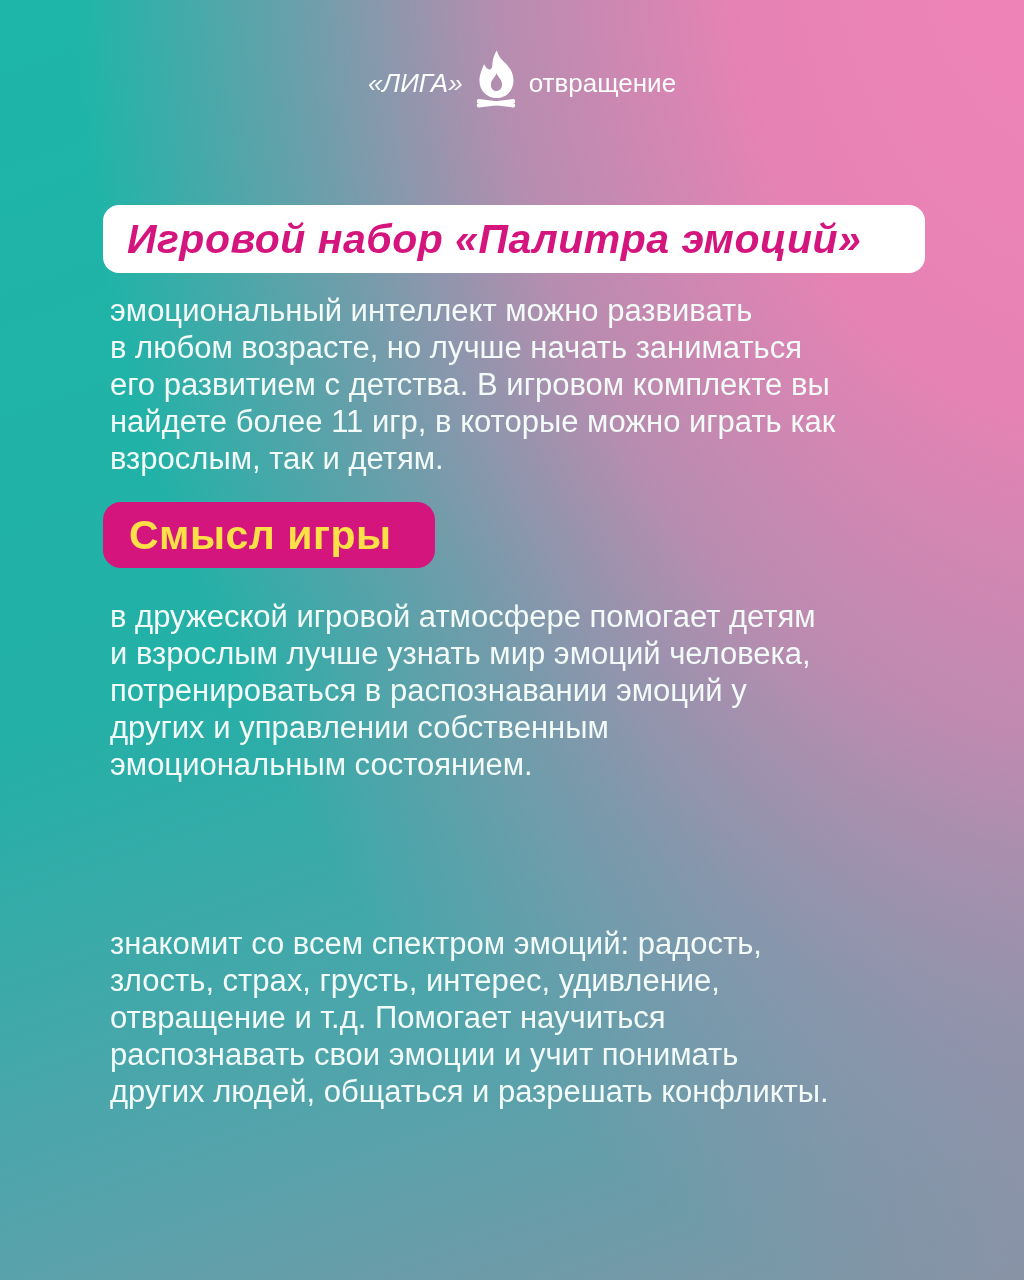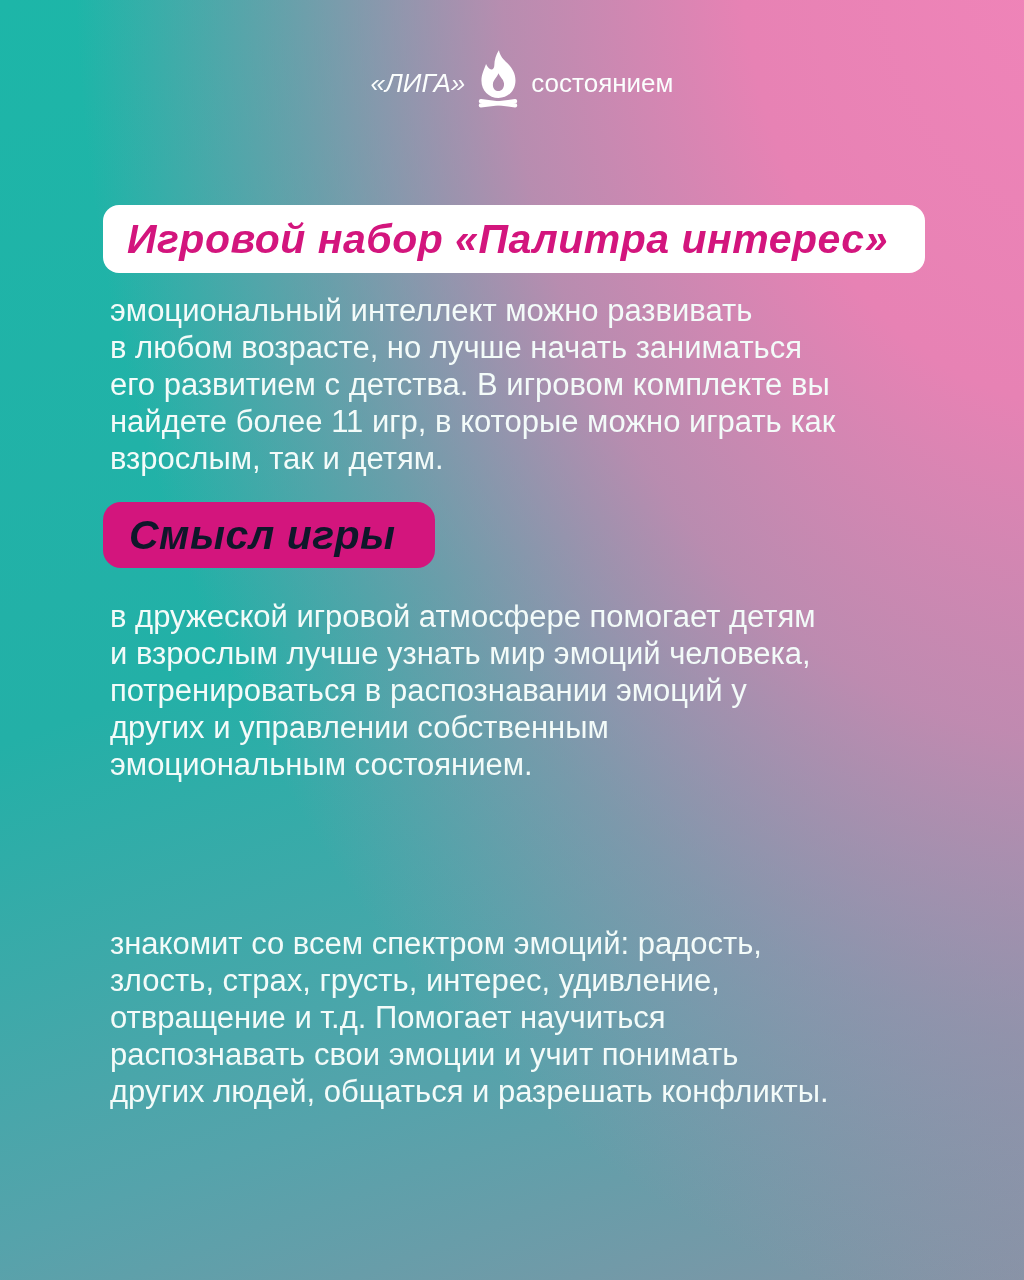--- a/index.html
+++ b/index.html
@@ -67,24 +67,23 @@
     left: 103px;
     height: 66px;
     background: #d3157d;
     border-radius: 18px;
     display: flex;
     align-items: center;
     padding: 0 26px;
     box-sizing: border-box;
   }
   .pill .pill-text {
-    color: #0f172a;
+    color: #fde047;
     font-size: 41px;
     font-weight: bold;
-    font-style: italic;
     letter-spacing: 0.5px;
     white-space: nowrap;
   }
   .pill-1 { top: 502px; width: 332px; }
   .pill-2 { top: 815px; width: 292px; }
 
   .body {
     position: absolute;
     left: 106px;
     width: 880px;
@@ -123,25 +122,25 @@
           C 32 42 29 45.5 25.5 45.5
           C 22 45.5 19 42.5 19.5 37.5
           C 20 33 24 30.5 25.5 26
           Z"></path>
         <g fill="#ffffff">
           <rect x="4" y="56.5" width="42" height="4.5" rx="2.2" transform="rotate(7 25 59)"></rect>
           <rect x="4" y="56.5" width="42" height="4.5" rx="2.2" transform="rotate(-7 25 59)"></rect>
         </g>
       </svg>
     </span>
-    <span class="suffix">состоянием</span>
+    <span class="suffix">отвращение</span>
   </div>
 
   <div class="title-banner">
-    <span class="title-text">Игровой набор «Палитра интерес»</span>
+    <span class="title-text">Игровой набор «Палитра эмоций»</span>
   </div>
 
   <p class="body intro">эмоциональный интеллект можно развивать
 в любом возрасте, но лучше начать заниматься
 его развитием с детства. В игровом комплекте вы
 найдете более 11 игр, в которые можно играть как
 взрослым, так и детям.</p>
 
   <div class="pill pill-1">
     <span class="pill-text">Смысл игры</span>

